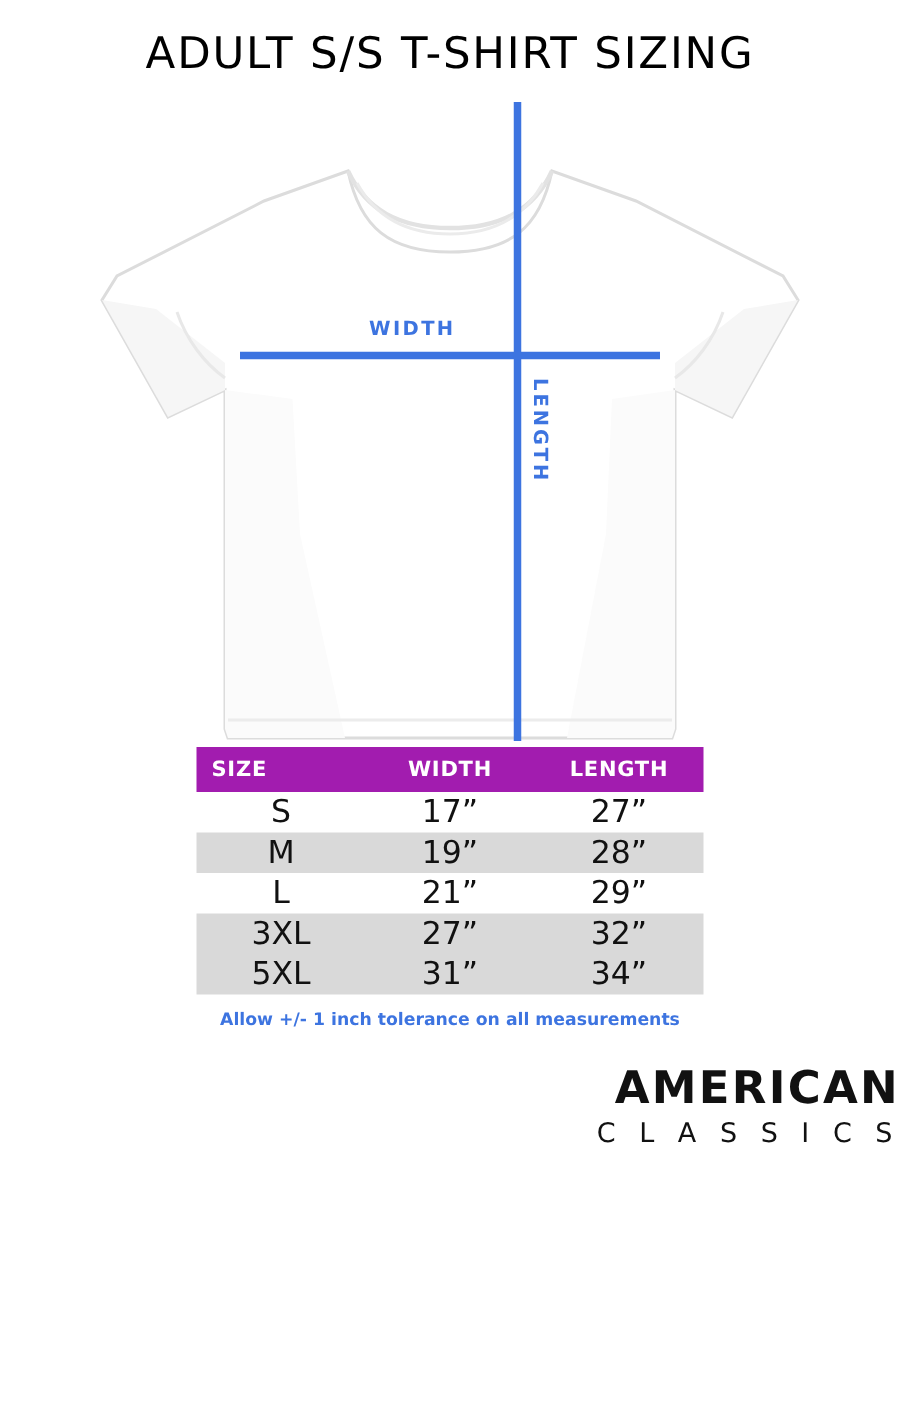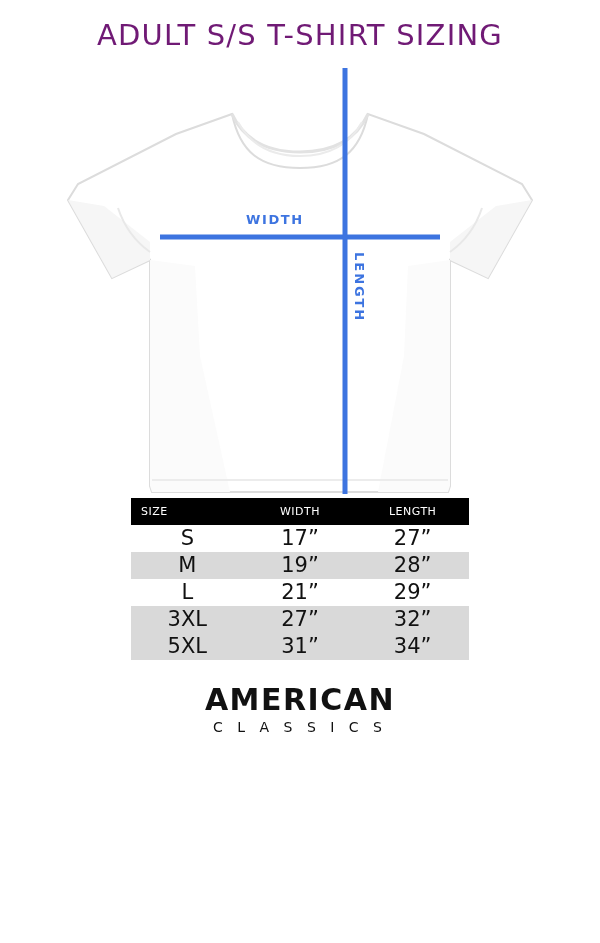--- a/index.html
+++ b/index.html
@@ -22,21 +22,21 @@
     position: relative;
     background: #ffffff;
   }
 
   
   .title {
     text-align: center;
     font-size: 29px;
     letter-spacing: 1.2px;
     font-weight: 400;
-    color: #701a75;
+    color: #000000;
     padding-top: 18px;
     font-family: "DejaVu Sans", sans-serif;
   }
 
   
   .shirt-area {
     position: relative;
     width: 600px;
     height: 440px;
     margin-top: 4px;
@@ -73,24 +73,24 @@
     width: 338px;
     margin: 0 auto;
     margin-top: 2px;
   }
   table.size-table {
     border-collapse: collapse;
     width: 100%;
     table-layout: fixed;
   }
   table.size-table th {
-    background: #000000;
+    background: #a21caf;
     color: #ffffff;
-    font-size: 11px;
-    font-weight: normal;
+    font-size: 14px;
+    font-weight: bold;
     letter-spacing: 0.5px;
     padding: 7px 0 7px 0;
     text-align: center;
     font-family: "DejaVu Sans", sans-serif;
   }
   table.size-table th.col-size {
     text-align: left;
     padding-left: 10px;
   }
   table.size-table td {
@@ -108,32 +108,32 @@
     text-align: center;
     color: #3d74e0;
     font-size: 11.5px;
     font-weight: bold;
     margin-top: 9px;
     font-family: "DejaVu Sans", sans-serif;
   }
 
   
   .brand {
-    text-align: center;
+    text-align: right;
     margin-top: 22px;
   }
   .brand-main {
     font-size: 30px;
     letter-spacing: 1.5px;
     font-weight: bold;
     color: #111111;
     font-family: "DejaVu Sans", sans-serif;
   }
   .brand-sub {
-    font-size: 14px;
+    font-size: 18px;
     letter-spacing: 5px;
     color: #111111;
     margin-top: 2px;
     font-family: "DejaVu Sans", sans-serif;
   }
 
   .footer-bar {
     position: absolute;
     left: 0;
     bottom: 0;
@@ -225,20 +225,21 @@
         </tr>
         <tr class="row-even">
           <td>5XL</td>
           <td>31”</td>
           <td>34”</td>
         </tr>
       </tbody>
     </table>
   </div>
 
+  <div class="note">Allow +/- 1 inch tolerance on all measurements</div>
 
   <div class="brand">
     <div class="brand-main">AMERICAN</div>
     <div class="brand-sub">C L A S S I C S</div>
   </div>
 
   <div class="footer-bar"></div>
 </div>
 
 </body></html>

